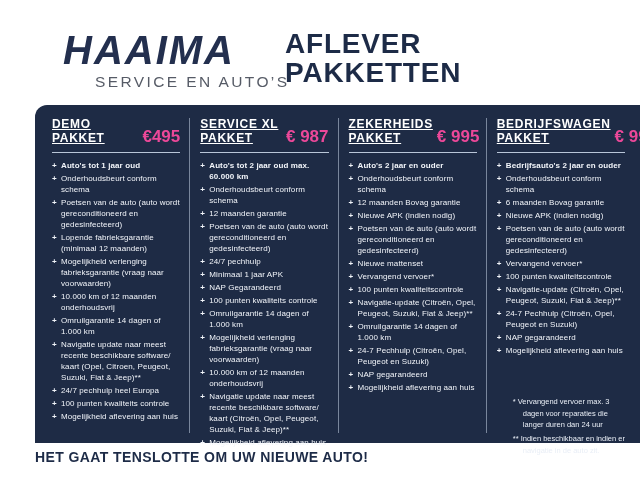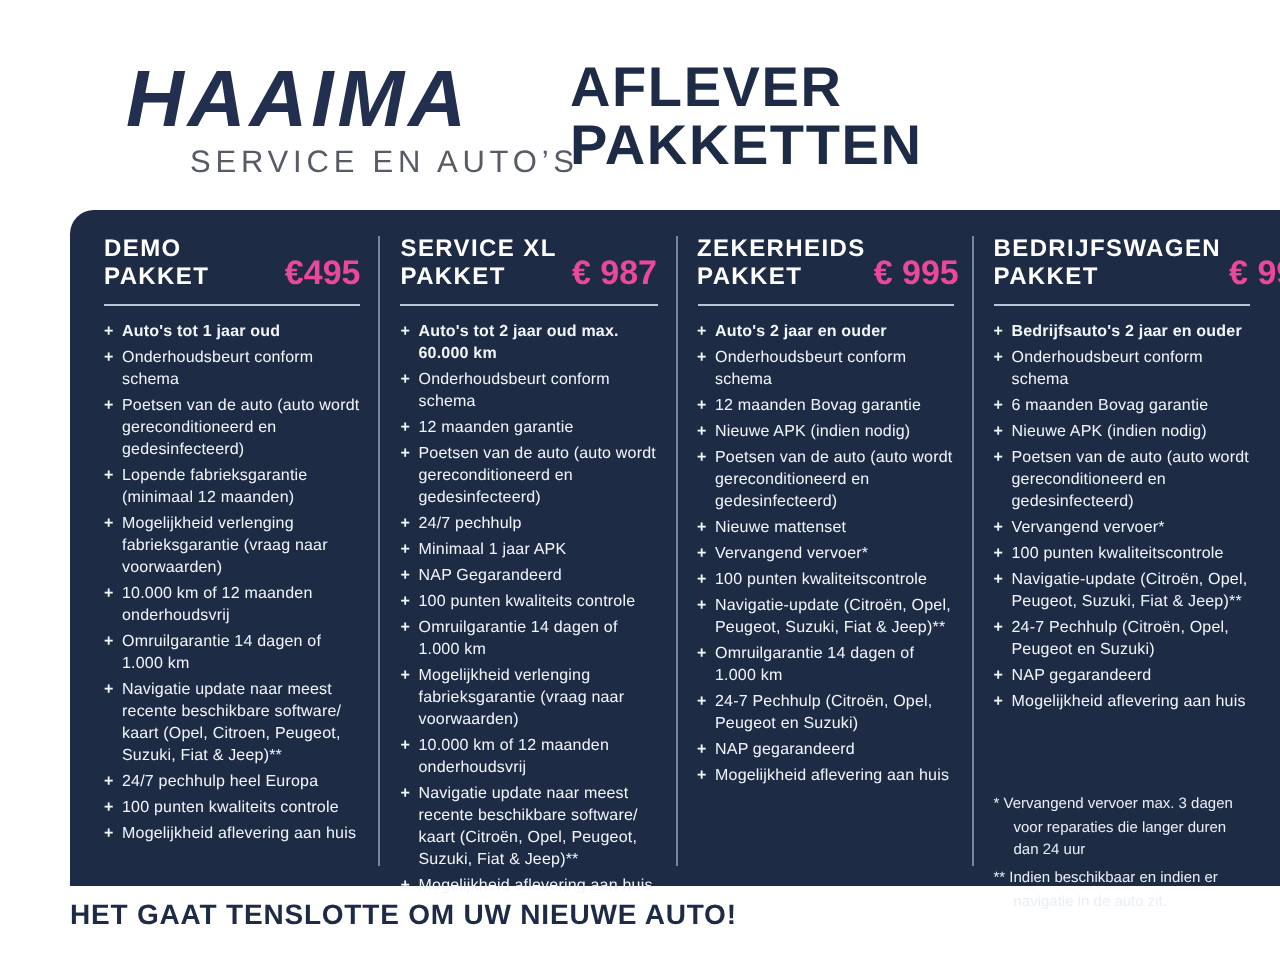--- a/index.html
+++ b/index.html
@@ -29,36 +29,36 @@
   }
   .pkg{
     flex:1 1 0;box-sizing:border-box;padding:0 9px 0 10px;min-width:0;
   }
   .pkg:first-child{padding-left:0;}
   .pkg + .pkg{border-left:1px solid rgba(197,210,228,0.55);}
   .pkg-head{
     display:flex;justify-content:space-between;align-items:flex-end;min-height:27px;gap:4px;
   }
   .pkg-title{
-    font-size:12px;font-weight:bold;color:#ffffff;letter-spacing:0.7px;line-height:1.15;
+    font-size:12px;font-weight:bold;color:#ffffff;letter-spacing:0.7px;line-height:1.15;text-decoration:underline;
   }
   .pkg-price{
     font-size:17px;font-weight:bold;color:#ec4899;line-height:1;padding-bottom:1px;white-space:nowrap;
   }
   .pkg-rule{height:1px;background:#b9c6d8;margin:6px 0 7px;}
   .pkg-items{
     list-style:none;margin:0;padding:0;
     font-size:8px;line-height:1.38;color:#f2f5fa;letter-spacing:0.1px;
   }
   .pkg-items li{display:flex;margin-bottom:2px;}
   .pkg-items li .plus{flex:0 0 9px;font-weight:bold;}
   .pkg-items li .txt{flex:1 1 auto;}
   .pkg-items li.bold .txt, .pkg-items li.bold .plus{font-weight:bold;}
   .pkg-notes{
-    margin-top:40px;font-size:7.5px;line-height:1.55;color:#e9eef6;
+    margin-top:40px;font-size:7.5px;line-height:1.55;color:#e9eef6;margin-left:16px;
   }
   .pkg-notes .note{padding-left:10px;text-indent:-10px;margin-bottom:2px;}
   
   .tagline{
     position:absolute;left:35px;top:449px;
     font-size:14px;font-weight:bold;color:#1d2b47;letter-spacing:0.4px;white-space:nowrap;
   }
 </style>
 </head>
 <body>

